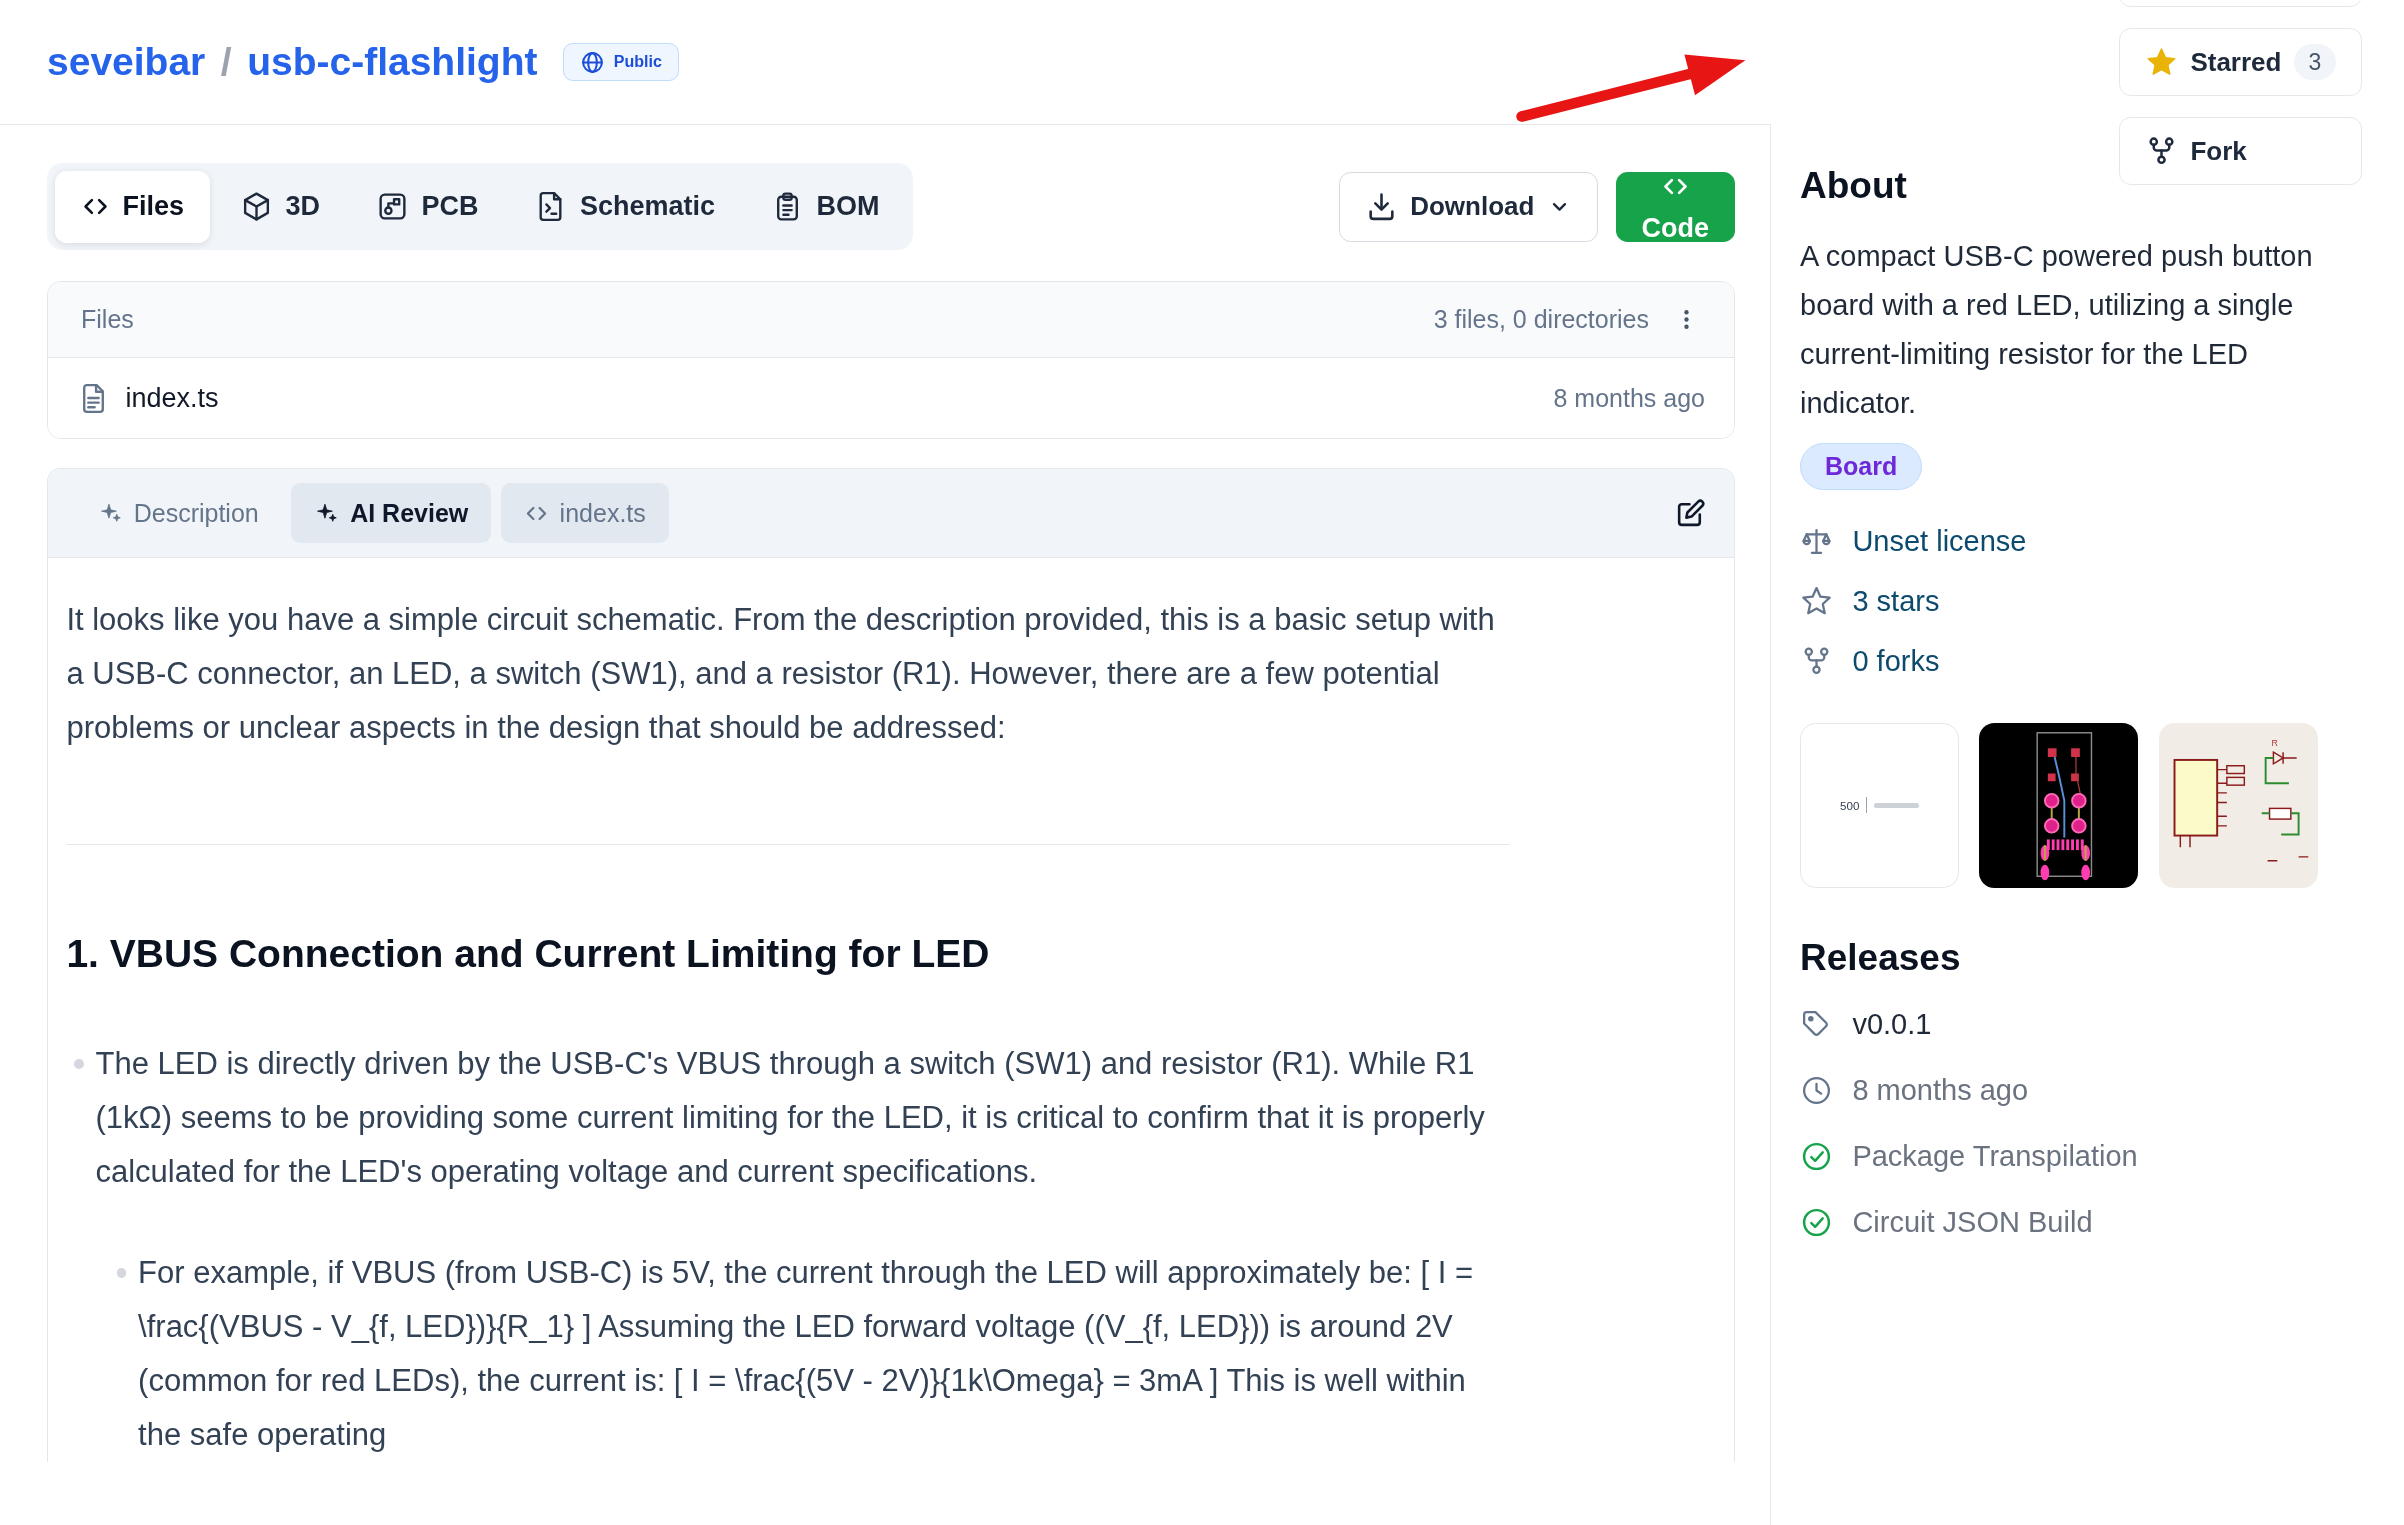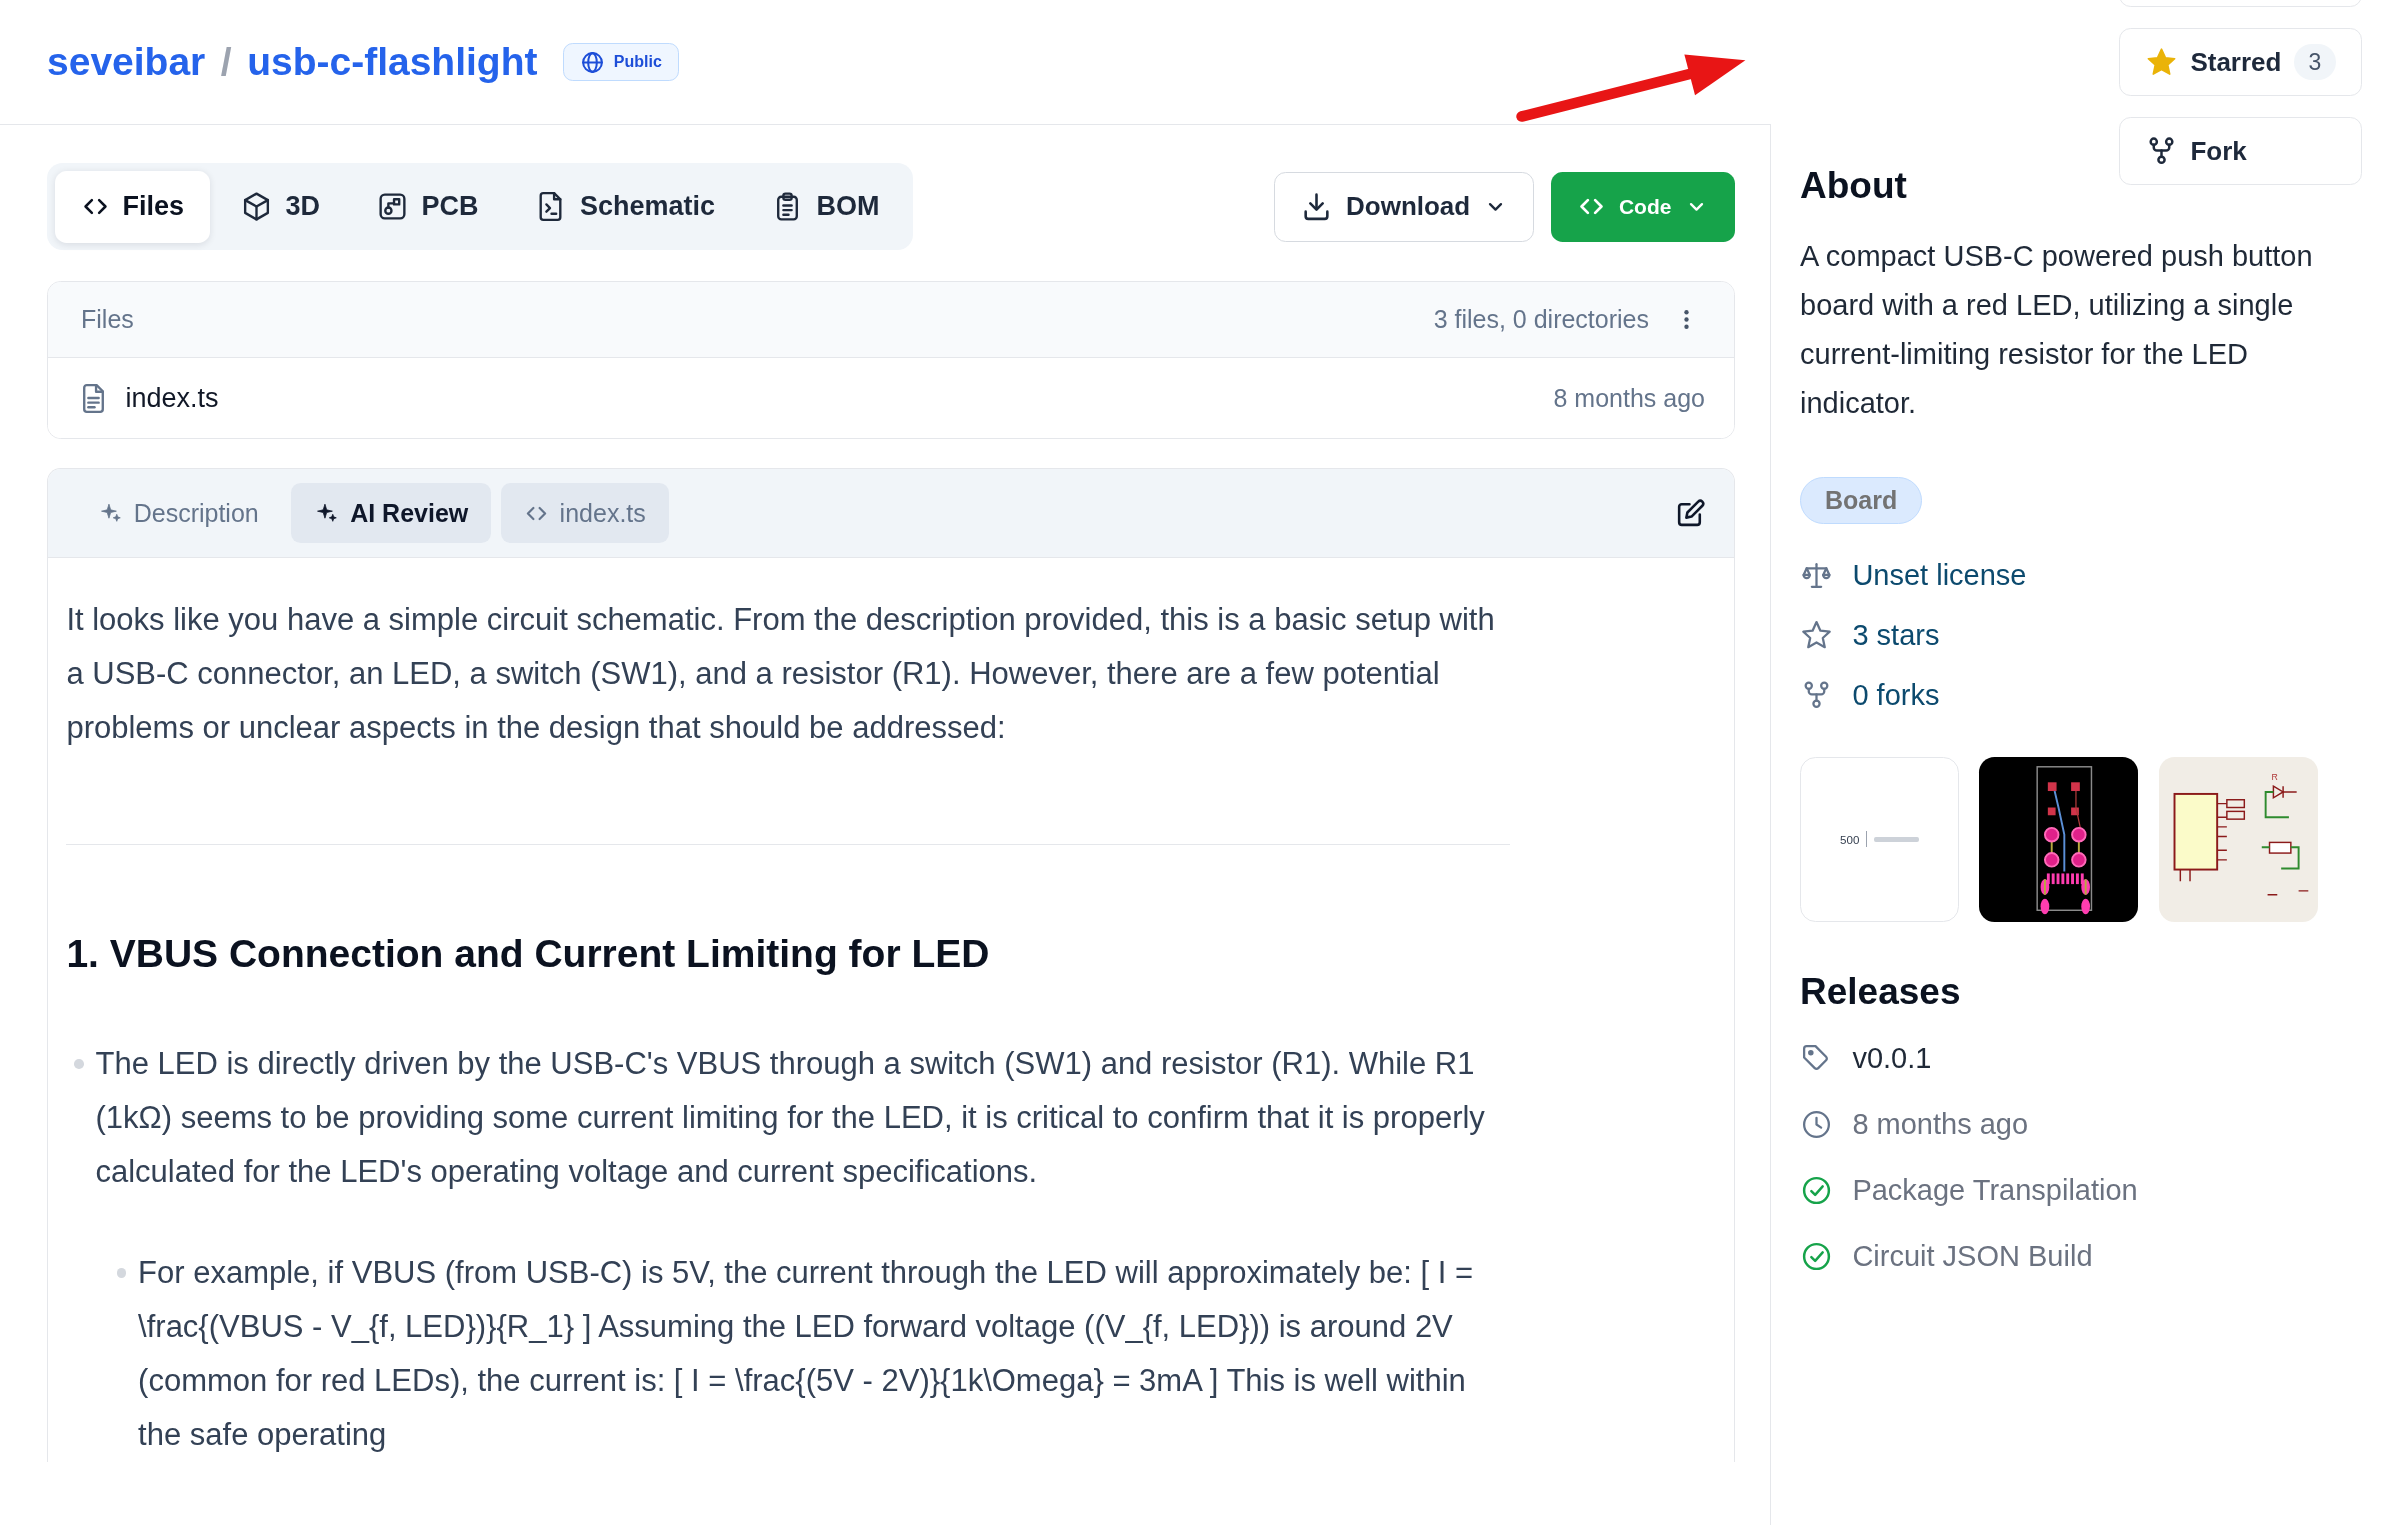--- a/index.html
+++ b/index.html
@@ -35,21 +35,21 @@
   .view-row { display:flex; justify-content:space-between; align-items:center; }
   .view-tabs { display:flex; align-items:center; background:#f1f5f9; border-radius:15.5px;
                padding:7.8px; gap:3.9px; height:87px; }
   .vtab { display:flex; align-items:center; gap:12.6px; padding:0 26px; height:72px;
           border-radius:11.6px; font-size:27px; font-weight:600; color:#1e293b; cursor:pointer; }
   .vtab.active { background:#fff; box-shadow:0 1.9px 7.8px rgba(15,23,42,.10); color:#0b1220; font-weight:700; }
   .row-actions { display:flex; gap:17.5px; }
   .btn-download { height:70px; border-color:#d6dae0; }
   .btn-code { display:inline-flex; align-items:center; gap:12.6px; background:#16a34a; color:#fff;
               border:none; border-radius:11.6px; height:70px; padding:0 26px;
-              font-size:21px; font-weight:700; cursor:pointer; }
+              font-size:27px; font-weight:700; cursor:pointer;flex-direction:column; }
 
   
   .files-card { margin-top:31px; border:1px solid #e5e7eb; border-radius:13.6px; overflow:hidden; }
   .files-head { display:flex; justify-content:space-between; align-items:center; background:#f8fafc;
                 border-bottom:1px solid #e5e7eb; height:76px; padding:0 33px; color:#64748b; font-size:25px; }
   .files-head-right { display:flex; align-items:center; gap:23px; }
   .file-row { display:flex; justify-content:space-between; align-items:center; height:80px;
               padding:0 29px; background:#fff; }
   .file-name { display:flex; align-items:center; gap:15.5px; color:#111827; font-size:27px; font-weight:500; }
   .file-date { color:#64748b; font-size:25px; }
@@ -70,22 +70,22 @@
   .prose h2 { margin:85px 0 0 0; font-size:39px; line-height:47px; color:#0b1220; font-weight:700; }
   .prose ul { list-style:none; margin:60px 0 0 0; padding:0 0 0 7.8px; }
   .prose li { position:relative; padding-left:21.3px; }
   .prose li::before { content:""; position:absolute; left:0; top:22px; width:9.7px; height:9.7px;
                       border-radius:50%; background:#d4d8de; }
   .prose ul ul { margin:47px 0 0 0; padding-left:21.3px; }
 
   
   .about-title, .releases-title { margin:0; font-size:37px; font-weight:700; color:#0b1220; }
   .about-desc { margin:25px 0 0; font-size:29px; line-height:49px; color:#1f2937; max-width:563px; }
-  .tag-board { display:inline-flex; margin-top:49px; background:#dbeafe; border:1.9px solid #bfdbfe;
-               color:#737373; font-weight:700; font-size:25px; padding:7.8px 24px; border-radius:969px; cursor:pointer; }
+  .tag-board { display:inline-flex; margin-top:15px; background:#dbeafe; border:1.9px solid #bfdbfe;
+               color:#6d28d9; font-weight:700; font-size:25px; padding:7.8px 24px; border-radius:969px; cursor:pointer; }
   .stat-list { margin-top:35px; display:flex; flex-direction:column; gap:27px; }
   .stat { display:flex; align-items:center; gap:19.4px; font-size:29px; color:#0c4a6e; }
   .stat .ic { color:#64748b; }
   .thumbs { margin-top:45px; display:flex; gap:20.4px; }
   .thumb { width:159px; height:165px; border-radius:15.5px; overflow:hidden; display:flex;
            align-items:center; justify-content:center; cursor:pointer; }
   .thumb.err { background:#fff; border:1px solid #e5e7eb; }
   .err-inner { display:flex; align-items:center; gap:6.8px; }
   .err-code { font-size:11.6px; color:#374151; font-weight:500; }
   .err-bar { width:1px; height:15.5px; background:#9ca3af; }

